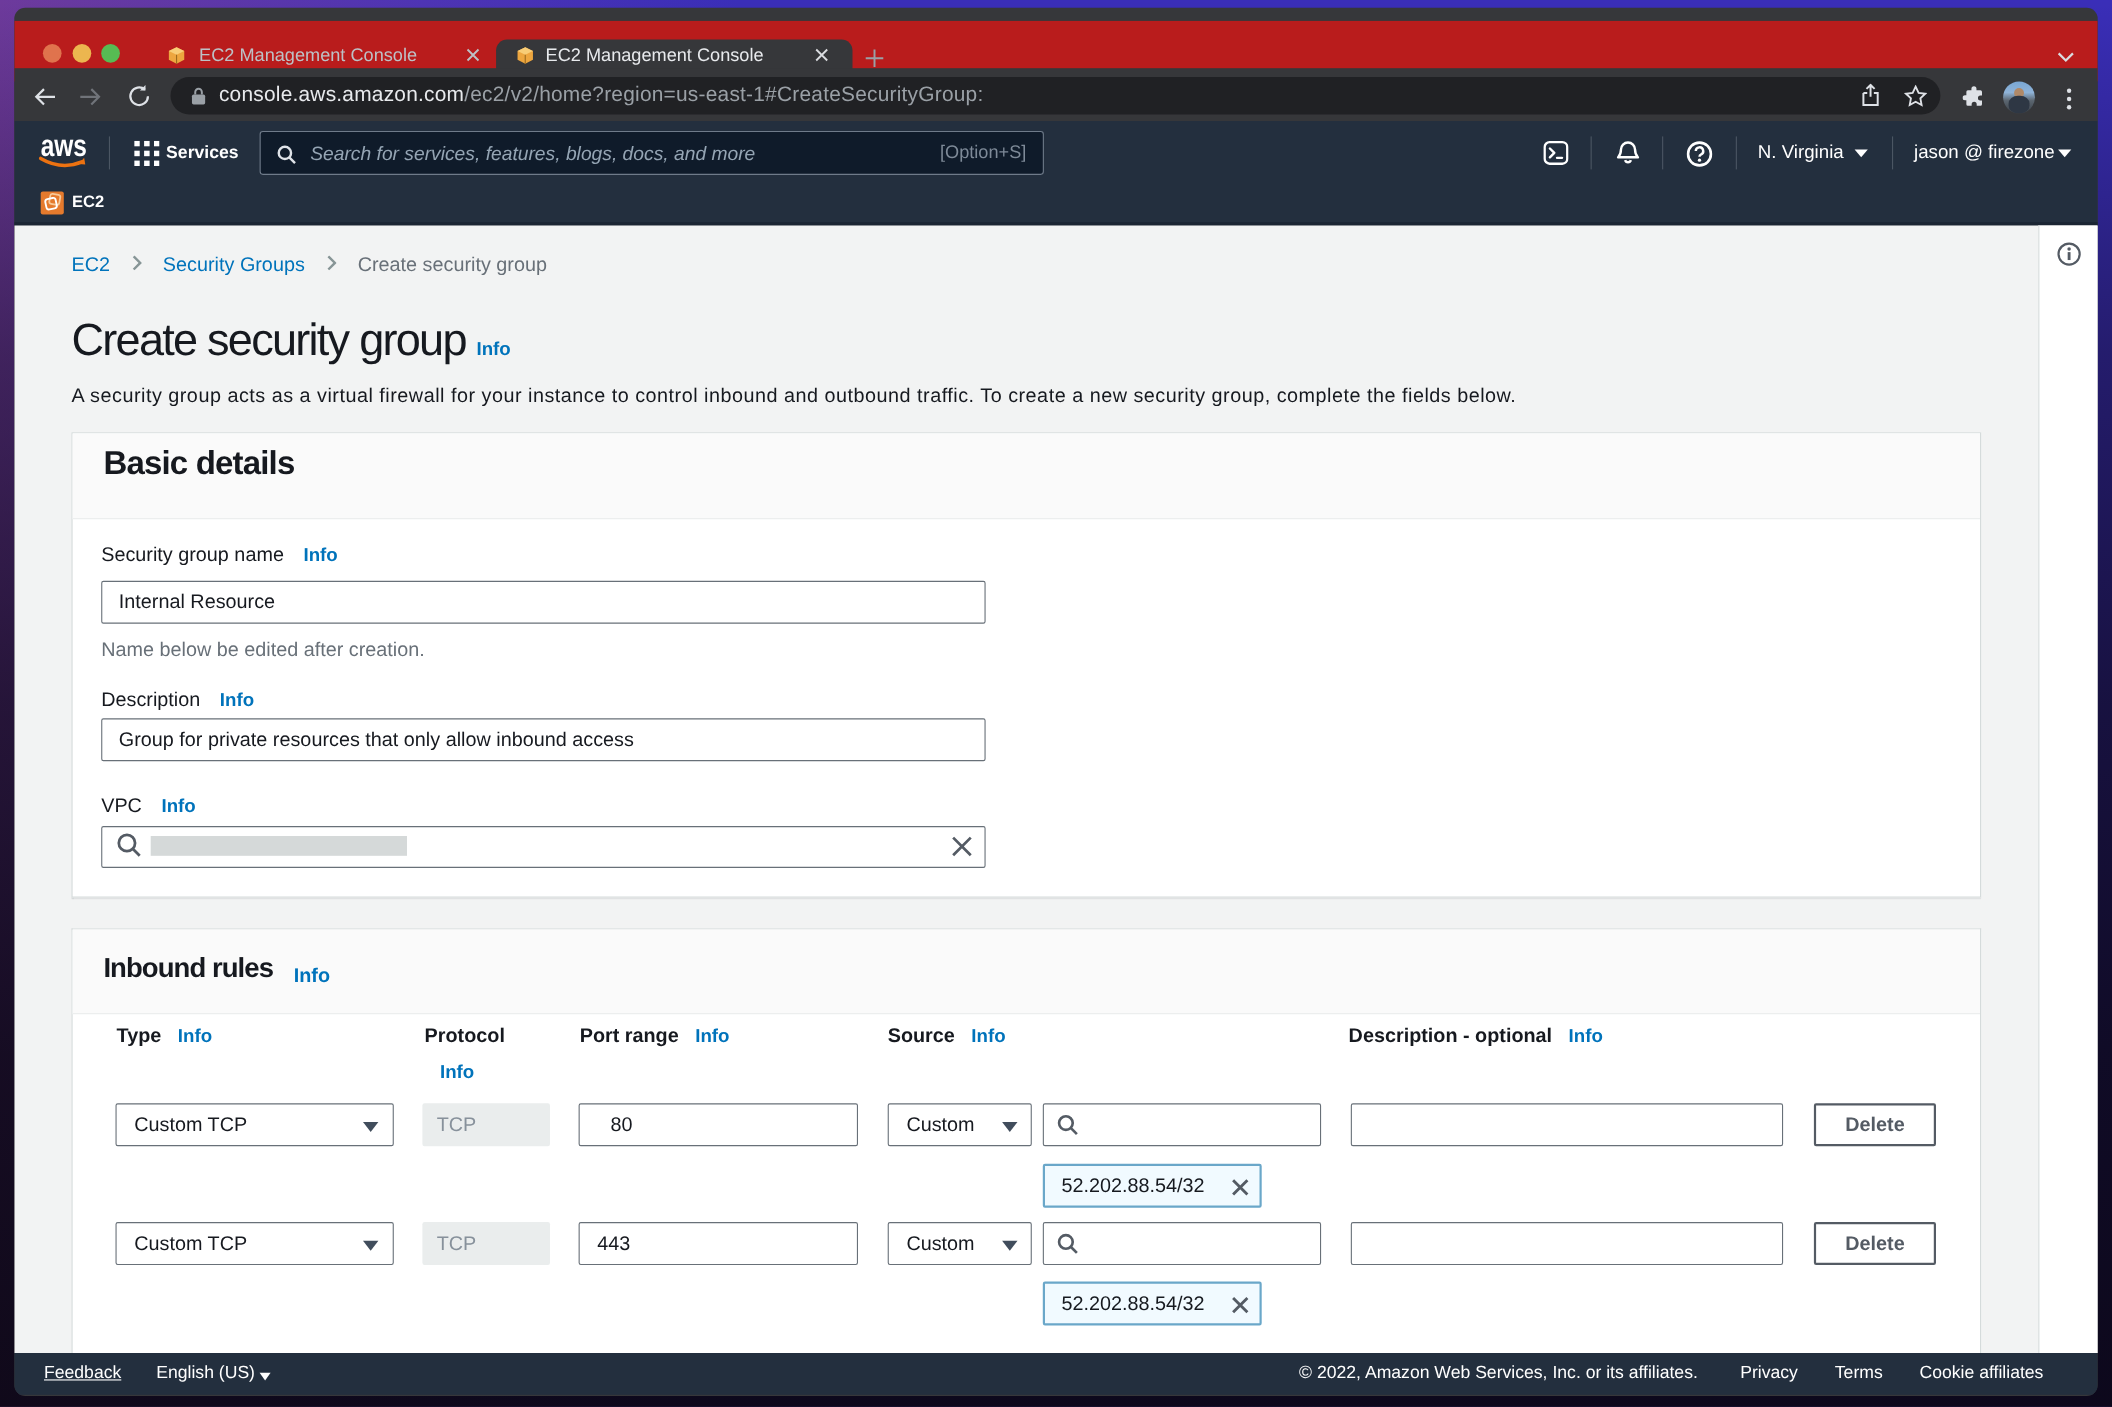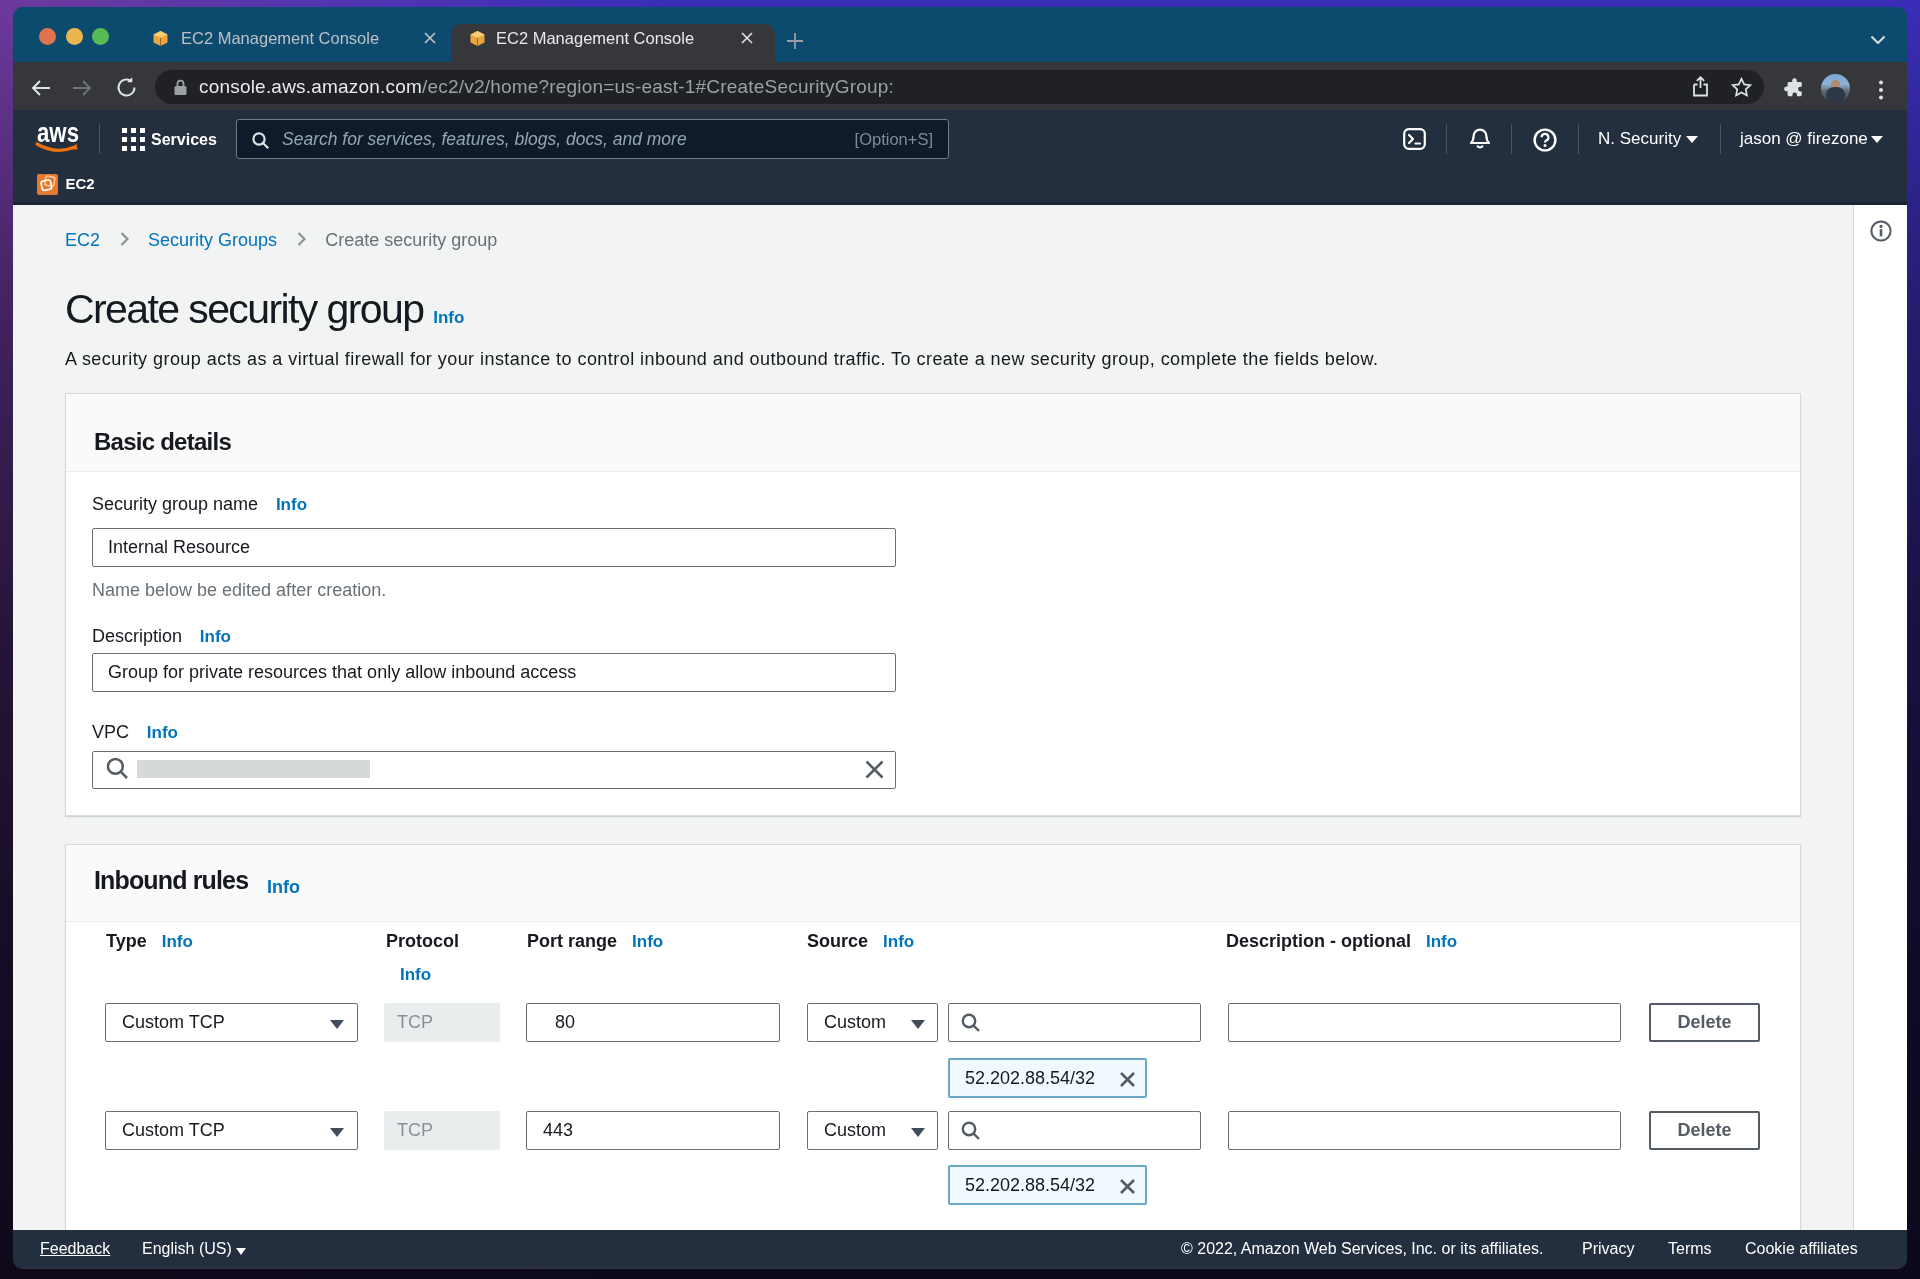--- a/index.html
+++ b/index.html
@@ -11,21 +11,21 @@
       linear-gradient(90deg, #6d3a9c 0%, #4e34b4 20%, #3a2eb8 35%, #3a2eb8 100%);
     position:relative;
   }
   #win {
     position:absolute; left:13px; top:7px; width:1894px; height:1262px;
     border-radius:10px; overflow:hidden; background:#36373a;
   }
   .abs { position:absolute; }
 
   
-  #tabbar { position:absolute; left:0; top:0; width:100%; height:55px; background:#0c4a6e; }
+  #tabbar { position:absolute; left:0; top:12px; width:100%; height:55px; background:#b91c1c; }
   .light { position:absolute; top:21px; width:17px; height:17px; border-radius:50%; }
   .tab-title { position:absolute; top:21.5px; font-size:16.5px; color:#bdc1c6; white-space:nowrap; }
   #activetab { position:absolute; left:438px; top:17px; width:324px; height:38px; background:#36373a; border-radius:10px 10px 0 0; }
 
   
   #toolbar { position:absolute; left:0; top:55px; width:100%; height:48px; background:#36373a; }
   #omnibox { position:absolute; left:142px; top:8px; width:1609px; height:34px; border-radius:17px; background:#202124; }
   #urltext { position:absolute; left:44px; top:6px; font-size:19px; color:#e8eaed; white-space:nowrap; letter-spacing:0.2px;}
   #urltext .gray { color:#9aa0a6; }
 
@@ -172,21 +172,21 @@
         <circle cx="12" cy="12" r="10.4" fill="none" stroke="#ffffff" stroke-width="2.4"></circle>
         <path d="M8.6 9.3 a3.4 3.4 0 1 1 4.6 3.2 c-1 .4 -1.2 1 -1.2 2" fill="none" stroke="#ffffff" stroke-width="2.2"></path>
         <circle cx="12" cy="17.6" r="1.5" fill="#ffffff"></circle>
       </svg>
     <span class="navtext" style="left:138px; top:21px; font-weight:bold;">Services</span>
     <div class="navsep" style="left:86px;"></div>
     <div class="navsep" style="left:1433px;"></div>
     <div class="navsep" style="left:1498px;"></div>
     <div class="navsep" style="left:1565px;"></div>
     <div class="navsep" style="left:1707px;"></div>
-    <span class="navtext" style="left:1585px; top:19px; font-size:17px;">N. Security</span>
+    <span class="navtext" style="left:1585px; top:19px; font-size:17px;">N. Virginia</span>
     <div class="abs" style="left:1673px; top:26px; width:0; height:0; border-left:6px solid transparent; border-right:6px solid transparent; border-top:7px solid #fff;"></div>
     <span class="navtext" style="left:1727px; top:19px; font-size:17px;">jason @ firezone</span>
     <div class="abs" style="left:1858px; top:26px; width:0; height:0; border-left:6px solid transparent; border-right:6px solid transparent; border-top:7px solid #fff;"></div>
     <div class="abs" style="left:23.5px; top:64px; width:21px; height:21px; background:#e57a2d; border-radius:2px; overflow:hidden;">
       <svg width="21" height="21" viewBox="0 0 21 21">
           <g fill="none" stroke-linejoin="round">
             <rect x="8.2" y="2.6" width="9.2" height="9.2" rx="2" stroke="#f8c998" stroke-width="1.6" transform="rotate(10 12.8 7.2)"></rect>
             <rect x="4.6" y="6.4" width="9.6" height="9.6" rx="2.4" stroke="#ffffff" stroke-width="1.7" transform="rotate(-12 9.4 11.2)"></rect>
           </g>
         </svg>
@@ -212,21 +212,21 @@
       <svg style="margin:0 14px 0 15px;" width="9" height="14" viewBox="0 0 9 14">
           <path d="M1.5 1 L7.5 7 L1.5 13" fill="none" stroke="#879596" stroke-width="2.2"></path>
         </svg>
       <span>Create security group</span>
     </div>
     <h1 class="abs" style="left:52px; top:81px; font-size:41px; font-weight:400; letter-spacing:-1.6px; color:#16191f;">Create security group <span class="info" style="letter-spacing:0;">Info</span></h1>
     <div class="abs" style="left:52px; top:144px; font-size:18px; letter-spacing:0.45px; color:#16191f;">A security group acts as a virtual firewall for your instance to control inbound and outbound traffic. To create a new security group, complete the fields below.</div>
 
     <div class="card" style="top:188px; height:423px;">
       <div class="cardhead" style="height:78px;"></div>
-      <h2 class="abs" style="left:28px; top:34px; font-size:24px; letter-spacing:-0.75px;">Basic details</h2>
+      <h2 class="abs" style="left:28px; top:11px; font-size:30px; letter-spacing:-0.75px;">Basic details</h2>
       <div class="abs" style="left:26px; top:100px;"><span class="field-label">Security group name</span>&nbsp;&nbsp;&nbsp;&nbsp;<span class="info">Info</span></div>
       <div class="tinput" style="left:26px; top:134px; width:804px; height:39px; line-height:37px; padding-left:15px;">Internal Resource</div>
       <div class="abs" style="left:26px; top:186px; font-size:18px; color:#687078;">Name below be edited after creation.</div>
       <div class="abs" style="left:26px; top:232px;"><span class="field-label">Description</span>&nbsp;&nbsp;&nbsp;&nbsp;<span class="info">Info</span></div>
       <div class="tinput" style="left:26px; top:259px; width:804px; height:39px; line-height:37px; padding-left:15px;">Group for private resources that only allow inbound access</div>
       <div class="abs" style="left:26px; top:328px;"><span class="field-label">VPC</span>&nbsp;&nbsp;&nbsp;&nbsp;<span class="info">Info</span></div>
       <div class="tinput" style="left:26px; top:357px; width:804px; height:38px;"></div>
       <svg class="abs" style="left:39px; top:362px;" width="25" height="25" viewBox="0 0 25 25">
           <circle cx="10.4" cy="10.4" r="7.4" fill="none" stroke="#545b64" stroke-width="2.5"></circle>
           <line x1="15.9" y1="15.9" x2="22" y2="22" stroke="#545b64" stroke-width="2.5"></line>

